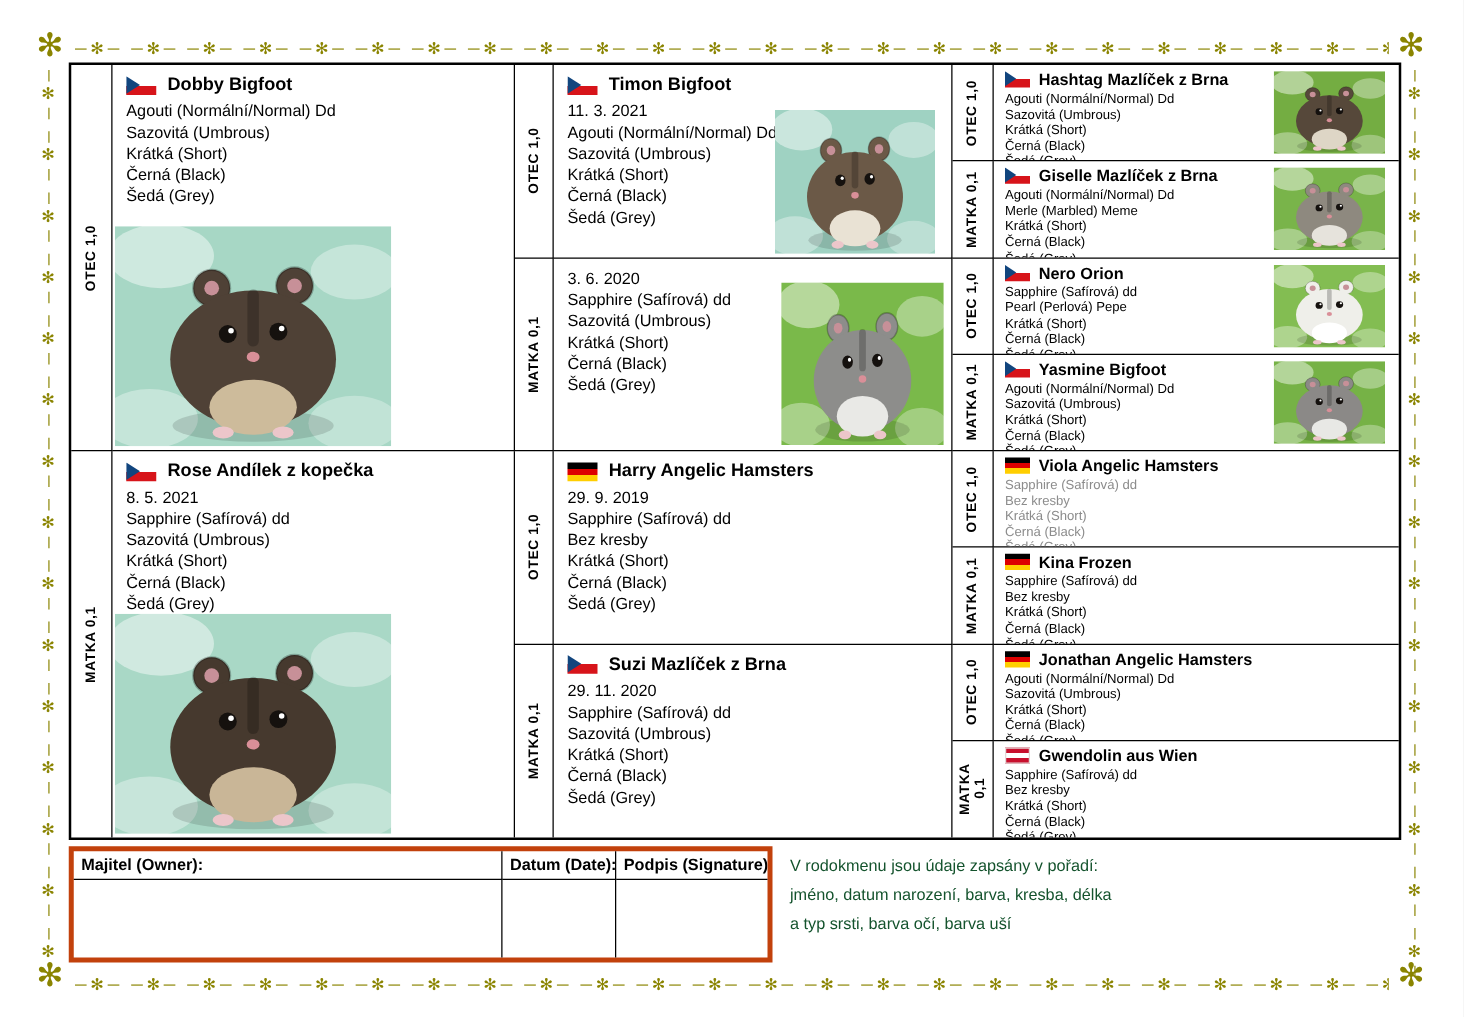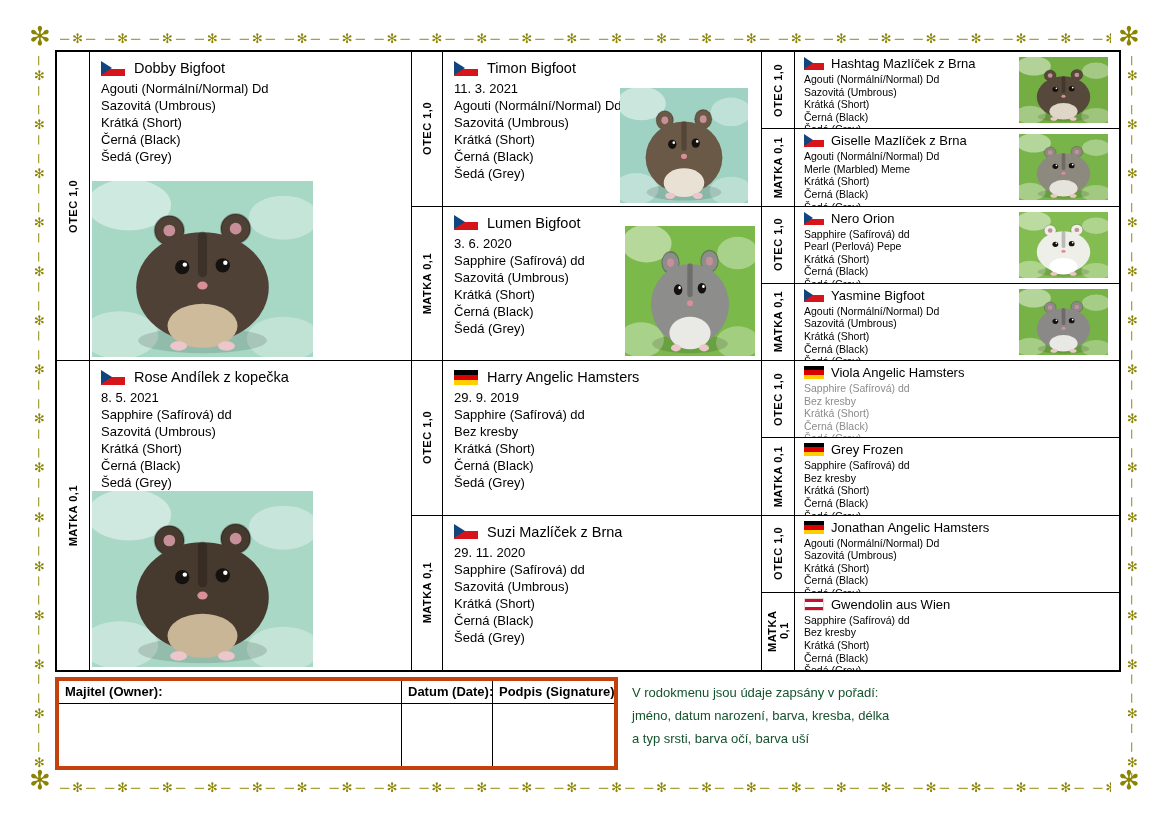--- a/index.html
+++ b/index.html
@@ -33,21 +33,21 @@
   .lastrow{border-bottom:none}
   .lab{display:flex;align-items:center;justify-content:center;}
   .vlabel{writing-mode:vertical-rl;transform:rotate(180deg);font-weight:bold;
     font-size:11px;letter-spacing:.5px;white-space:nowrap;text-align:center;}
   .vlabel.wrap{white-space:normal;max-height:52px;line-height:12px;}
 
   .entry{padding:7px 11px 4px 11px;}
   .g3.entry{padding:4px 9px 2px 9px;}
   .entry-head{display:flex;align-items:center;gap:9px;margin:1px 0 4px 0;}
   .g3 .entry-head{gap:7px;margin:0 0 2px 0;}
-  .entry-name{font-weight:normal;font-size:14.5px;white-space:nowrap;}
+  .entry-name{font-weight:bold;font-size:14.5px;white-space:nowrap;}
   .g3 .entry-name{font-size:13px;}
   .line{font-size:13px;line-height:17px;white-space:nowrap;}
   .g3 .line{font-size:10.5px;line-height:12.6px;}
   .muted .line{color:#8c8c8c;}
 
   
   .flag{position:relative;display:inline-block;flex:none;overflow:hidden;}
   .flag-lg{width:24px;height:15px;}
   .flag-sm{width:20px;height:13px;}
   .flag-cz{background:linear-gradient(to bottom,#fff 0 50%,var(--flag-red,#d7141a) 50% 100%);}
@@ -222,24 +222,20 @@
             <circle cx="50.4" cy="45.6" r="1.2" fill="#fff"></circle>
             <circle cx="72.4" cy="44.6" r="1.2" fill="#fff"></circle>
             <ellipse cx="60" cy="57" rx="2.8" ry="2.2" fill="#d98f98"></ellipse>
             <ellipse cx="47" cy="90" rx="4.6" ry="2.6" fill="#ecc6ca"></ellipse>
             <ellipse cx="73" cy="90" rx="4.6" ry="2.6" fill="#ecc6ca"></ellipse>
           </svg>
         </div>
     </div>
 
     <div class="cell entry g12" style="grid-column:4;grid-row:3/5">
-      <div class="entry-head">
-        <span class="flag flag-lg flag-cz"></span>
-        <span class="entry-name">Lumen Bigfoot</span>
-      </div>
       <div>
         <div class="line">3. 6. 2020</div>
         <div class="line">Sapphire (Safírová) dd</div>
         <div class="line">Sazovitá (Umbrous)</div>
         <div class="line">Krátká (Short)</div>
         <div class="line">Černá (Black)</div>
         <div class="line">Šedá (Grey)</div>
       </div>
       <div class="photo photo-lumen">
           <svg viewBox="0 0 120 96" preserveAspectRatio="none" xmlns="http://www.w3.org/2000/svg">
@@ -484,21 +480,21 @@
         <div class="line">Bez kresby</div>
         <div class="line">Krátká (Short)</div>
         <div class="line">Černá (Black)</div>
         <div class="line">Šedá (Grey)</div>
       </div>
     </div>
 
     <div class="cell entry g3 lastcol" style="grid-column:6;grid-row:6">
       <div class="entry-head">
         <span class="flag flag-sm flag-de"></span>
-        <span class="entry-name">Grey Frozen</span>
+        <span class="entry-name">Kina Frozen</span>
       </div>
       <div>
         <div class="line">Sapphire (Safírová) dd</div>
         <div class="line">Bez kresby</div>
         <div class="line">Krátká (Short)</div>
         <div class="line">Černá (Black)</div>
         <div class="line">Šedá (Grey)</div>
       </div>
     </div>
 

